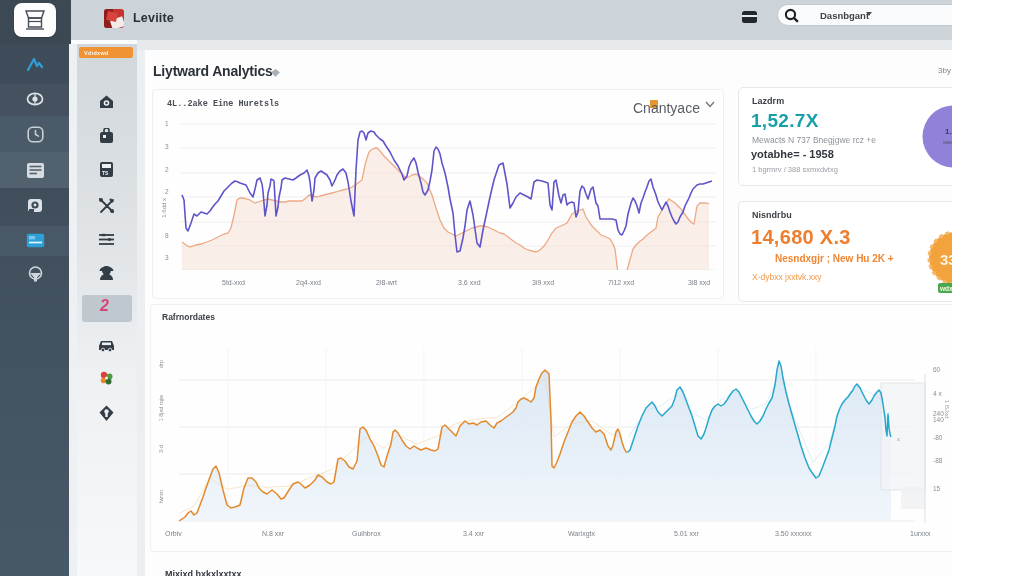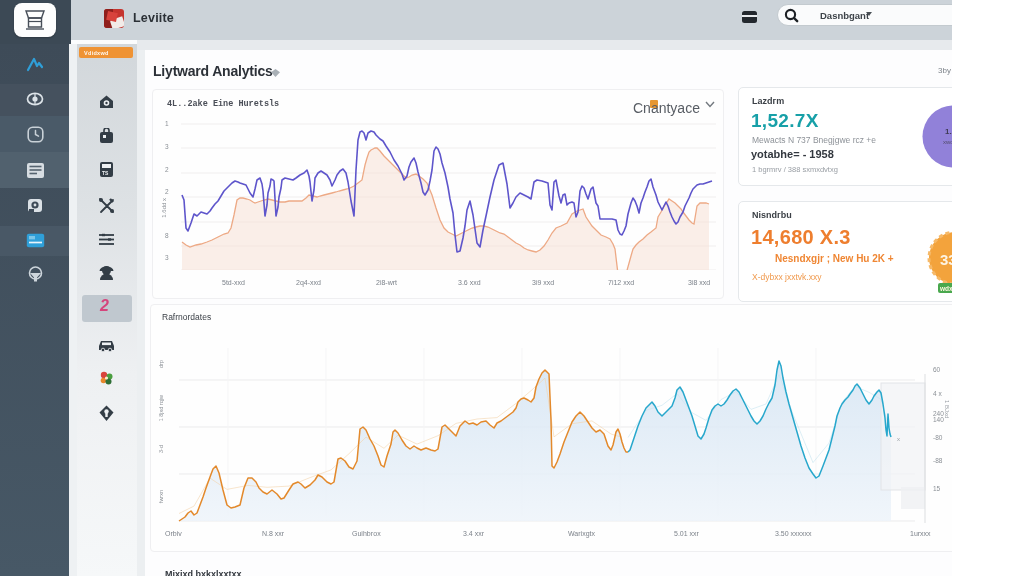--- a/index.html
+++ b/index.html
@@ -212,21 +212,21 @@
 <circle cx="30" cy="32" r="26" fill="#f3a33c"></circle>
 <circle cx="30" cy="32" r="26" fill="none" stroke="#f6b968" stroke-width="3" stroke-dasharray="4 3"></circle>
 <text x="15" y="39" font-size="15" font-weight="bold" fill="#fdf4e4" font-family="Liberation Sans">33%</text>
 <path d="M57 8 l2.2 4.8 4.8 2.2 -4.8 2.2 -2.2 4.8 -2.2-4.8 -4.8-2.2 4.8-2.2 Z" fill="#f5ab4a"></path>
 <rect x="13" y="57" width="24" height="10" rx="2" fill="#4aa84e"></rect>
 <rect x="38" y="57" width="14" height="10" rx="2" fill="#8bc34a"></rect>
 <text x="15" y="64.5" font-size="6.5" font-weight="bold" fill="#fdf8e0" font-family="Liberation Sans">wdxbw</text>
 </svg>
 
 <div class="abs" style="left:150px;top:304px;width:858px;height:248px;background:#fefefe;border:1px solid #efeff1;border-radius:4px;"></div>
-<div class="abs" style="left:162px;top:312px;font-size:8.5px;font-weight:normal;color:#3a3f46;">Rafrnordates</div>
+<div class="abs" style="left:162px;top:312px;font-size:8.5px;font-weight:bold;color:#3a3f46;">Rafrnordates</div>
 <svg class="abs" style="left:175px;top:340px;" width="770" height="185" viewBox="0 0 770 185">
 <line x1="4" x2="740" y1="-7" y2="-7" stroke="#ebebec" stroke-width="1"></line>
         <line x1="4" x2="740" y1="40" y2="40" stroke="#ebebec" stroke-width="1"></line>
         <line x1="4" x2="740" y1="87" y2="87" stroke="#ebebec" stroke-width="1"></line>
         <line x1="4" x2="740" y1="134" y2="134" stroke="#ebebec" stroke-width="1"></line>
         <line x1="4" x2="740" y1="181" y2="181" stroke="#ebebec" stroke-width="1"></line>
         <line y1="8" y2="176" x1="53" x2="53" stroke="#f5f5f6" stroke-width="1"></line>
         <line y1="8" y2="176" x1="151" x2="151" stroke="#f5f5f6" stroke-width="1"></line>
         <line y1="8" y2="176" x1="249" x2="249" stroke="#f5f5f6" stroke-width="1"></line>
         <line y1="8" y2="176" x1="347" x2="347" stroke="#f5f5f6" stroke-width="1"></line>

